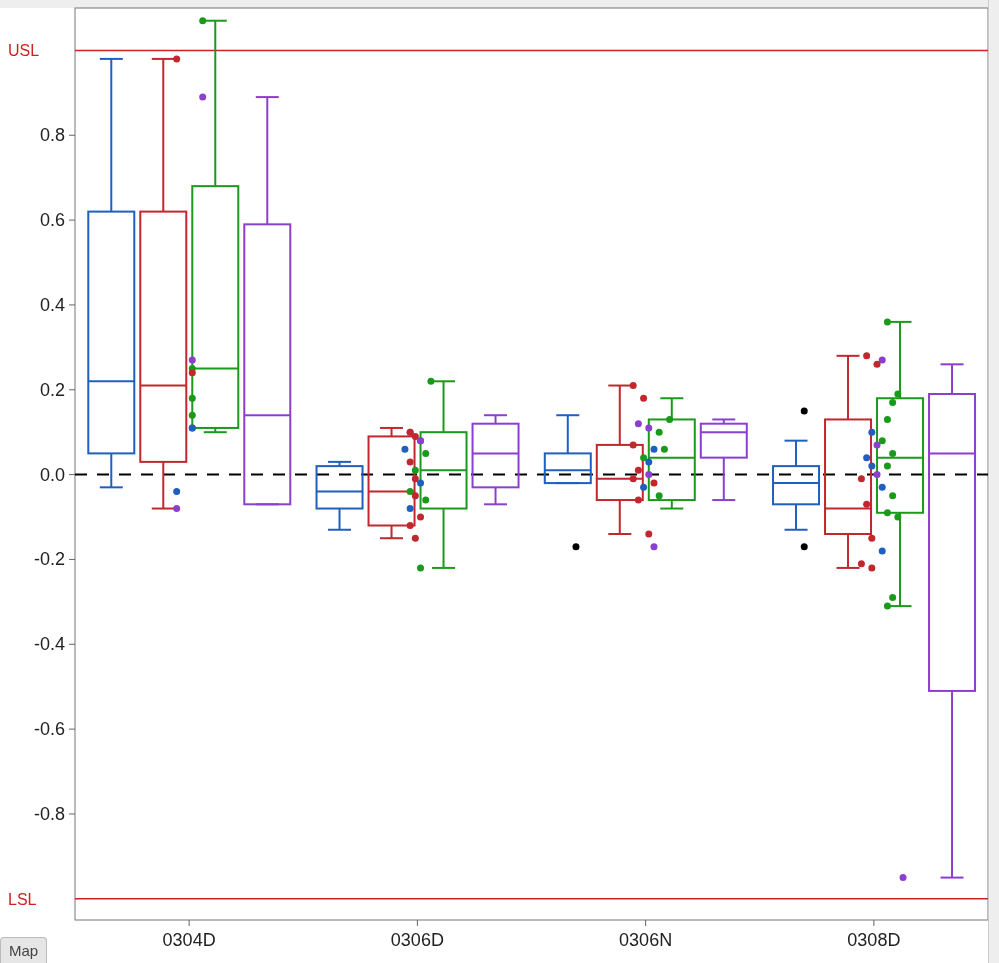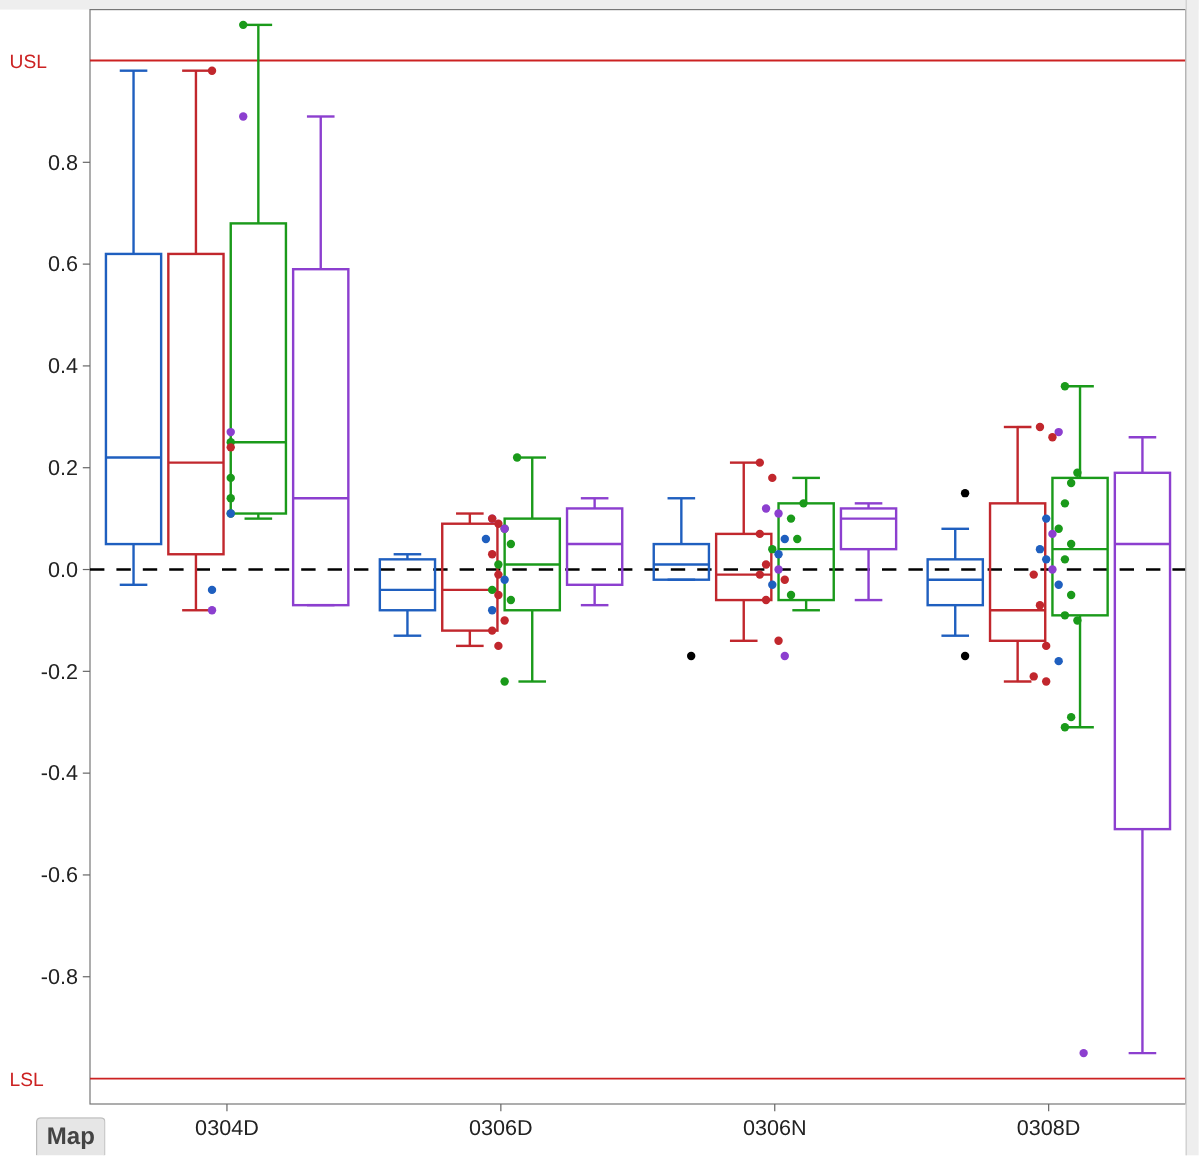--- a/index.html
+++ b/index.html
@@ -2,22 +2,22 @@
 <html><head>
 <meta charset="utf-8">
 <style>
   html,body{margin:0;padding:0;font-family:Arial,Helvetica,sans-serif;background:#fff;}
   .wrap{width:999px;height:963px;position:relative;background:#fff;}
   svg{display:block;}
   .spec-label{font-size:16px;fill:#c22;}
   .map-tab{
     position:absolute;left:0;bottom:0;
     background:#e6e6e6;border:1px solid #bbb;border-bottom:none;
-    padding:4px 8px;font-size:20px;color:#444;font-weight:bold;
-    border-top-left-radius:4px;border-top-right-radius:4px;margin-left:30px;
+    padding:4px 8px;font-size:15px;color:#444;font-weight:normal;
+    border-top-left-radius:4px;border-top-right-radius:4px;
   }
   .right-strip{
     position:absolute;right:0;top:0;width:10px;height:100%;
     background:#eee;border-left:1px solid #ccc;
   }
 </style>
 </head>
 <body>
 
 <div class="wrap">

